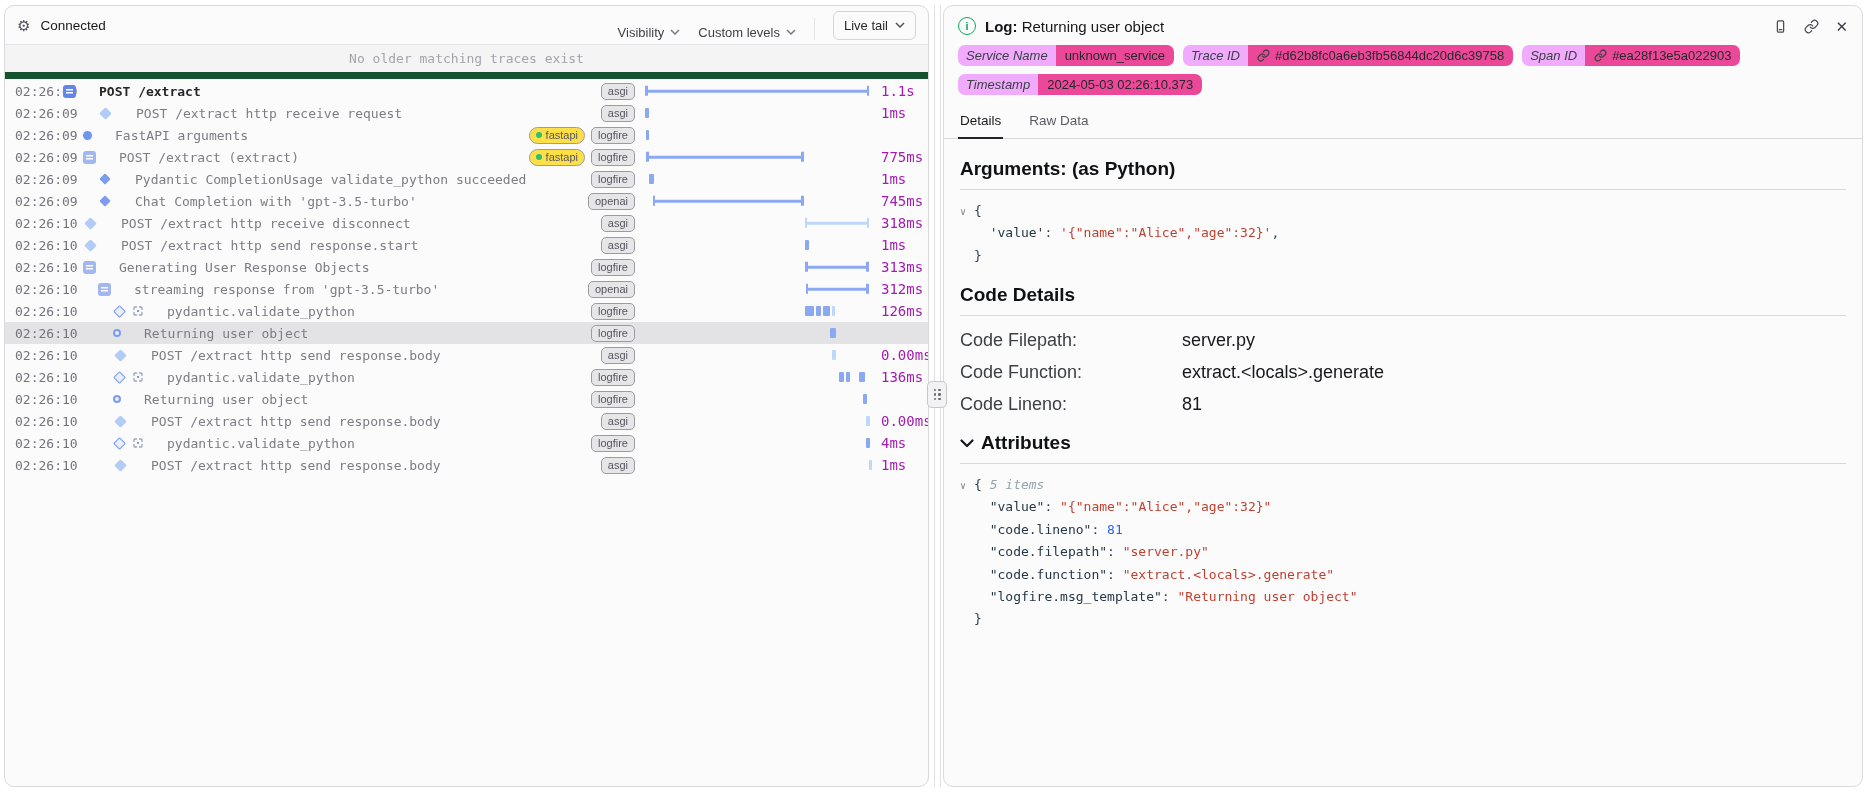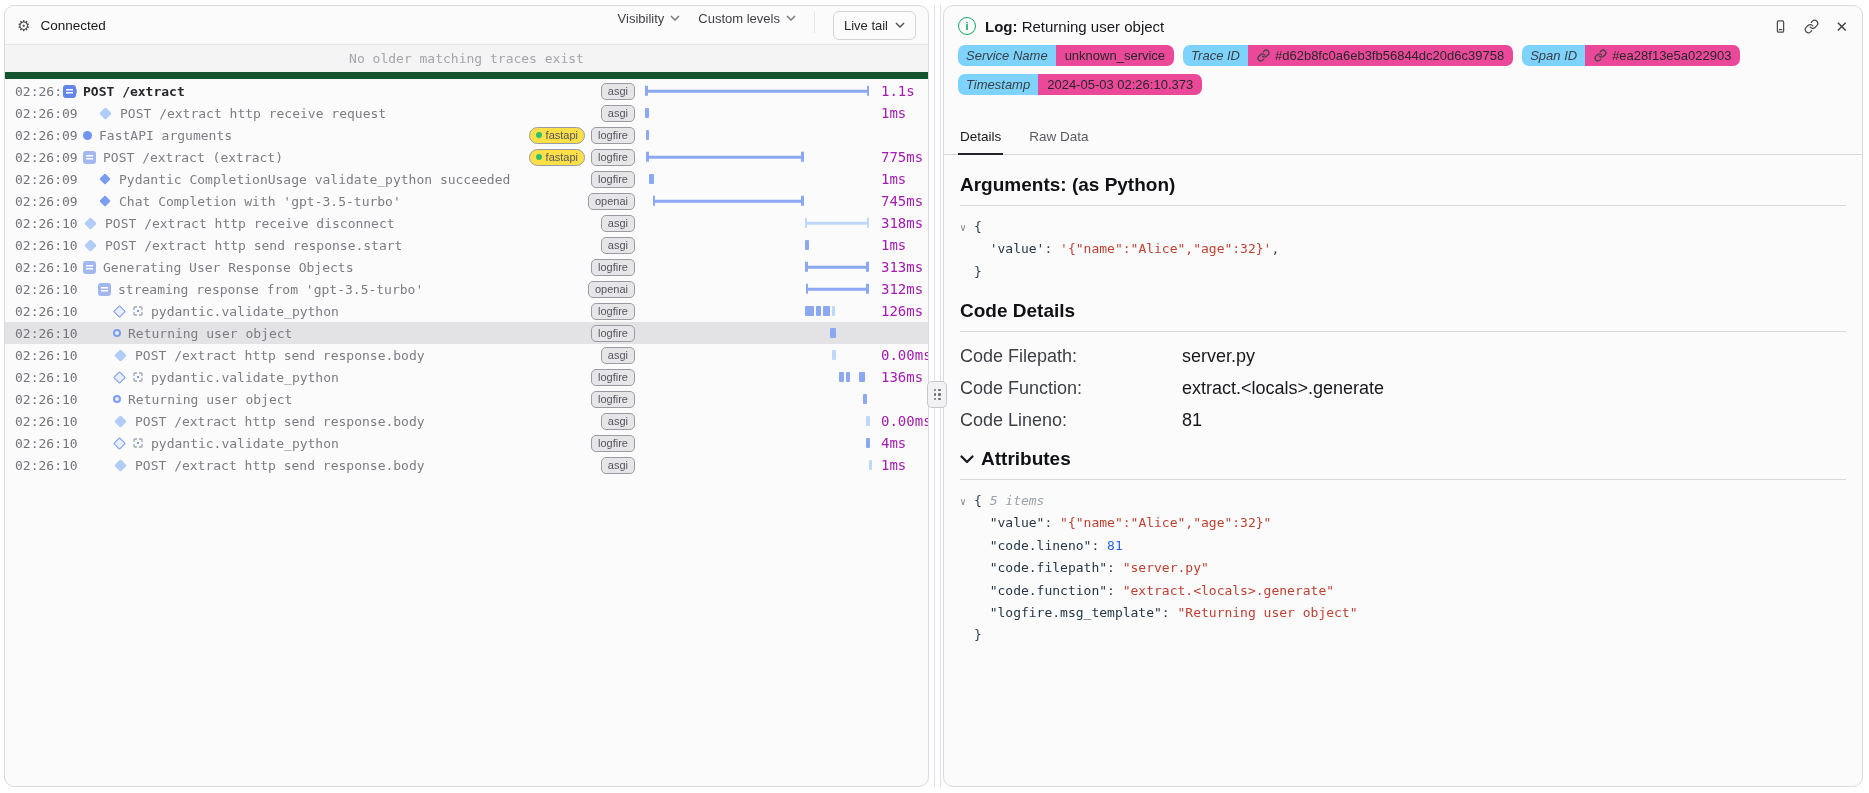--- a/index.html
+++ b/index.html
@@ -9,32 +9,32 @@
   .right-card{left:943px;width:920px;overflow:hidden;}
   .vgap{position:absolute;left:934px;top:5px;width:5px;height:782px;border-left:1px solid #e0e0e4;border-right:1px solid #e0e0e4;}
   .resize-handle{position:absolute;left:927px;top:381px;width:18px;height:25px;background:#f2f2f4;border:1px solid #c6c6cc;border-radius:5px;z-index:6;display:flex;align-items:center;justify-content:center;cursor:col-resize;}
   .resize-handle .dots{display:grid;grid-template-columns:repeat(2,2.5px);grid-auto-rows:2.5px;gap:2px;}
   .resize-handle .dots i{background:#6b6b72;border-radius:50%;}
 
   
   .topbar{height:38px;border-bottom:1px solid #e5e5e8;display:flex;align-items:center;padding:0 12px;}
   .tb-left{display:flex;align-items:center;gap:10px;font-size:13.5px;color:#18181b;}
   .gear{font-size:15px;color:#52525b;line-height:1;}
-  .tb-right{margin-left:auto;display:flex;align-items:flex-start;gap:18px;}
+  .tb-right{margin-left:auto;display:flex;align-items:flex-end;gap:18px;}
   .tb-btn{display:flex;align-items:center;gap:6px;font-size:13px;color:#3f3f46;background:none;border:none;cursor:pointer;font-family:inherit;padding:0;}
   .tb-div{width:1px;height:22px;background:#e5e5e8;}
   .live-btn{display:flex;align-items:center;gap:7px;font-size:13px;color:#27272a;background:#fbfbfc;border:1px solid #d4d4d8;border-radius:6px;padding:6px 10px;cursor:pointer;font-family:inherit;}
   .chev{display:inline-block;}
   .notice{height:27px;background:#f4f4f5;border-bottom:7px solid #14532d;display:flex;align-items:center;justify-content:center;font-family:"DejaVu Sans Mono",monospace;font-size:13px;color:#a4a4ac;}
   .rows{padding:1px 0 0 0;}
   .trow{height:22px;display:flex;align-items:center;cursor:pointer;}
   .trow.sel{background:#e3e3e6;}
   .t-ts{width:58px;padding-left:10px;box-sizing:border-box;flex-shrink:0;font-family:"DejaVu Sans Mono",monospace;font-size:13px;color:#73737b;}
   .t-tree{flex:1;display:flex;align-items:center;gap:7px;overflow:hidden;white-space:nowrap;font-family:"DejaVu Sans Mono",monospace;font-size:13px;color:#7c7c84;}
-  .t-tree .lbl{overflow:hidden;text-overflow:ellipsis;}
+  .t-tree .lbl{overflow:hidden;text-overflow:ellipsis;margin-left:16px;}
   .trow.bold .t-tree{color:#27272a;font-weight:bold;}
   .t-tags{display:flex;gap:6px;align-items:center;flex-shrink:0;margin-right:8px;}
   .pill{font-size:11px;color:#55555e;background:#e6e6e9;border:1px solid #9b9ba3;border-radius:5px;padding:1px 6px;line-height:13px;display:flex;align-items:center;gap:4px;}
   .pill.fastapi{background:#fde047;border-radius:9px;}
   .pill .gdot{width:6px;height:6px;border-radius:50%;background:#2fbf71;}
   .t-line{width:232px;flex-shrink:0;position:relative;height:100%;}
   .t-dur{width:53px;flex-shrink:0;font-family:"DejaVu Sans Mono",monospace;font-size:14px;color:#a21caf;padding-left:6px;box-sizing:border-box;}
   .bar{position:absolute;top:50%;}
   .bar.beam{height:2.5px;transform:translateY(-50%);}
   .bar.beam::before,.bar.beam::after{content:"";position:absolute;top:50%;transform:translateY(-50%);width:2.5px;height:10px;background:inherit;}
@@ -56,23 +56,23 @@
 
   
   .dp-header{display:flex;align-items:center;gap:9px;padding:11px 14px 8px 14px;font-size:15px;color:#18181b;}
   .info-icon{width:18px;height:18px;border:1.6px solid #10a95b;border-radius:50%;color:#10a95b;font-size:11px;font-weight:bold;display:flex;align-items:center;justify-content:center;box-sizing:border-box;flex-shrink:0;}
   .hdr-icons{margin-left:auto;display:flex;align-items:center;gap:16px;color:#4b4b52;}
   .hicon{cursor:pointer;display:flex;align-items:center;}
   .x-icon{font-size:15px;color:#3f3f46;line-height:1;}
   .badges{padding:2px 14px 0 14px;}
   .badge-row{display:flex;gap:9px;margin-bottom:8px;flex-wrap:nowrap;}
   .badge{display:inline-flex;border-radius:7px;overflow:hidden;font-size:13px;align-items:stretch;}
-  .b-label{background:#7dd3fc;color:#3a3f45;font-style:italic;padding:3px 8px;display:flex;align-items:center;}
+  .b-label{background:#f0abfc;color:#3a3f45;font-style:italic;padding:3px 8px;display:flex;align-items:center;}
   .b-val{background:#ec4899;color:#26282b;padding:2px 9px;display:flex;align-items:center;gap:5px;text-align:right;}
-  .tabs{margin-top:26px;padding:0 14px;border-bottom:1px solid #d8d8dc;display:flex;gap:24px;}
+  .tabs{margin-top:10px;padding:0 14px;border-bottom:1px solid #d8d8dc;display:flex;gap:24px;}
   .tab{padding:8px 2px 9px 2px;font-size:13.5px;color:#5a5a61;cursor:pointer;}
   .tab.active{color:#18181b;border-bottom:2px solid #232329;margin-bottom:-1px;}
   .dp-content{padding:2px 16px 0 16px;}
   .dp-content h2{font-size:19px;font-weight:bold;color:#101114;margin:17px 0 9px 0;display:flex;align-items:center;gap:7px;}
   .rule{border:none;border-top:1px solid #d8d8dc;margin:0 0 10px 0;}
   pre.code{font-family:"DejaVu Sans Mono",monospace;font-size:13px;line-height:1.72;color:#2d3e4e;margin:4px 0 10px 0;}
   .cl{white-space:pre;}
   .ch{color:#82878f;font-size:10px;display:inline-block;width:14px;cursor:pointer;}
   .ch.spacer{cursor:default;}
   .tk-pun{color:#2d3e4e;}

